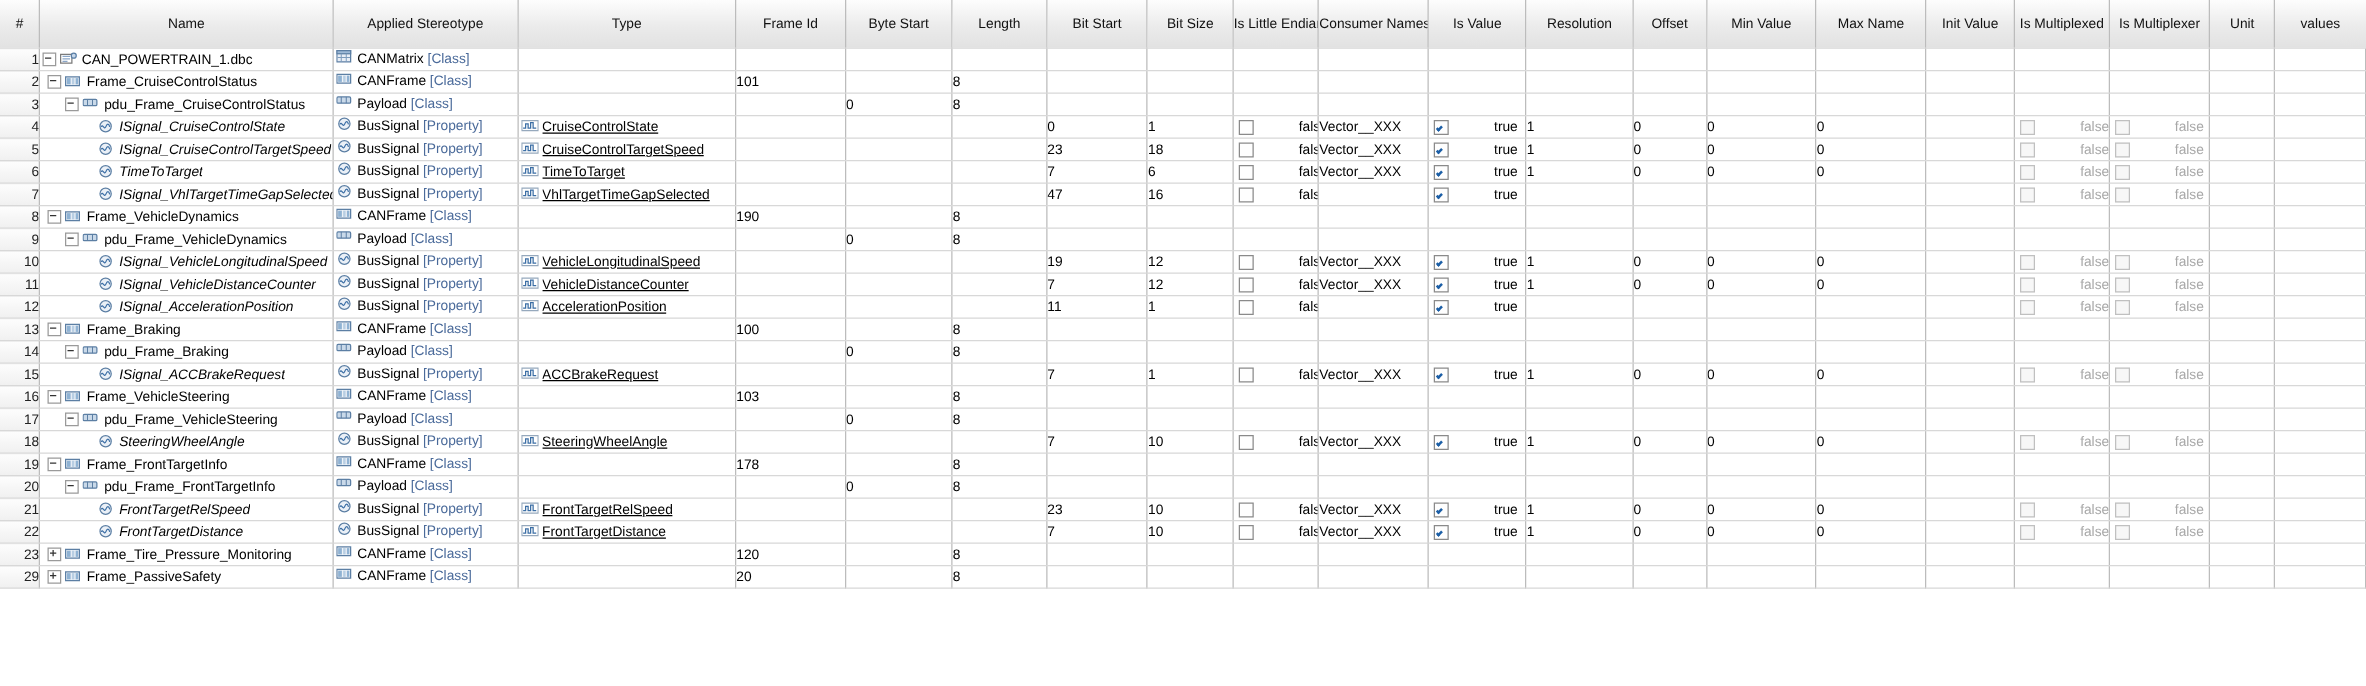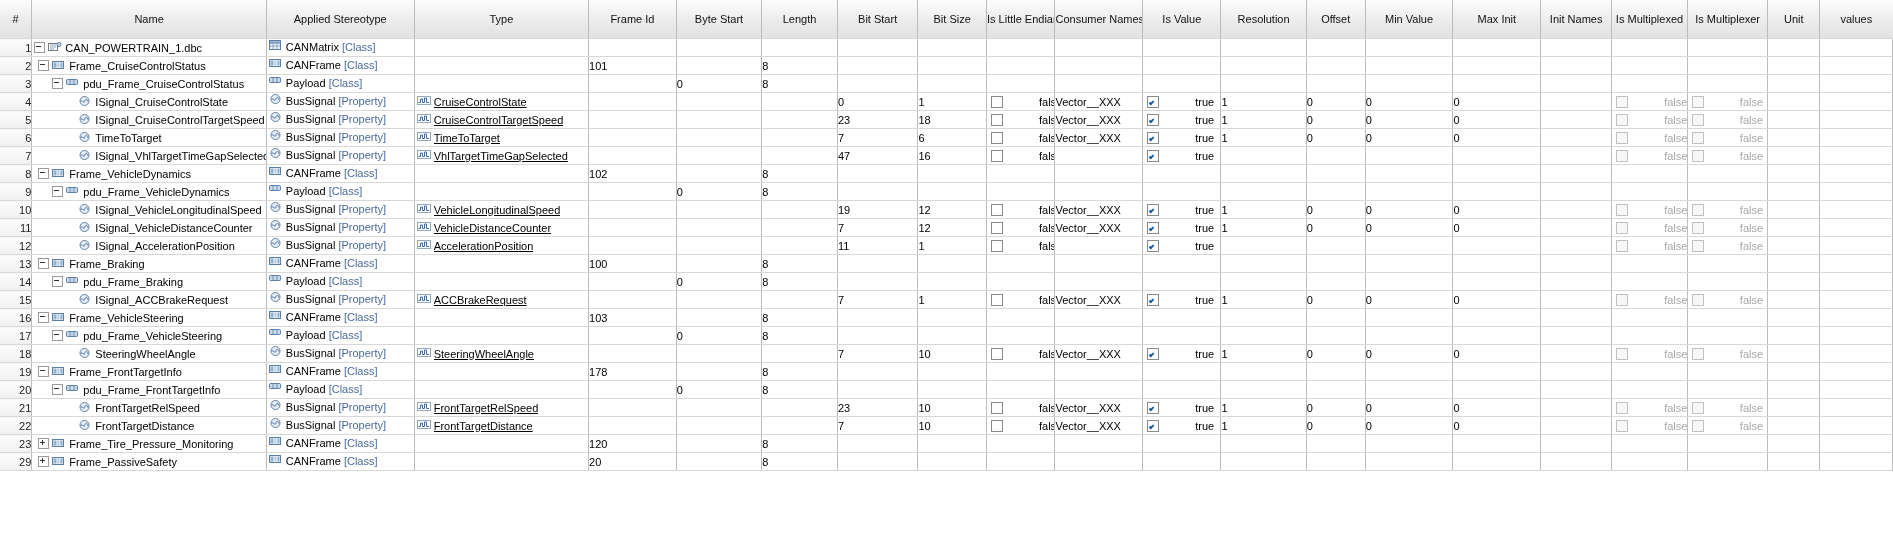--- a/index.html
+++ b/index.html
@@ -87,21 +87,21 @@
   td.values { width: 60px; border-right: none; }
 
   .cellrow {
     display: flex;
     align-items: center;
     height: 17px;
     padding-left: 2px;
   }
   .indent-1 { padding-left: 6px; }
   .indent-2 { padding-left: 20px; }
-  .indent-3 { padding-left: 34px; }
+  .indent-3 { padding-left: 34px; font-style: italic; }
 
   .expander {
     width: 9px;
     height: 9px;
     border: 1px solid #9a9a9a;
     background: #ffffff;
     position: relative;
     margin-right: 3px;
     flex: 0 0 auto;
   }
@@ -205,22 +205,22 @@
         <th style="width:70px">Byte Start</th>
         <th style="width:62px">Length</th>
         <th style="width:66px">Bit Start</th>
         <th style="width:56px">Bit Size</th>
         <th style="width:56px">Is Little Endian</th>
         <th style="width:72px">Consumer Names</th>
         <th style="width:64px">Is Value</th>
         <th style="width:70px">Resolution</th>
         <th style="width:48px">Offset</th>
         <th style="width:72px">Min Value</th>
-        <th style="width:72px">Max Init</th>
-        <th style="width:58px">Init Names</th>
+        <th style="width:72px">Max Name</th>
+        <th style="width:58px">Init Value</th>
         <th style="width:62px">Is Multiplexed</th>
         <th style="width:66px">Is Multiplexer</th>
         <th style="width:42px">Unit</th>
         <th style="width:60px;border-right:none">values</th>
       </tr>
     </thead>
     <tbody id="tbody">
         <tr>
           <td class="rownum">1</td>
           <td class="name">
@@ -678,21 +678,21 @@
                   <rect x="0.5" y="2.5" width="11" height="7" fill="#eef2f7" stroke="#5c7fa4"></rect>
                   <rect x="1.5" y="3.5" width="3" height="5" fill="#8fb2d3"></rect>
                   <rect x="5.5" y="3.5" width="2" height="5" fill="#b8cee3"></rect>
                   <rect x="8.5" y="3.5" width="2" height="5" fill="#8fb2d3"></rect>
                 </svg>
               </span>
               <span class="lbl">CANFrame <span class="meta">[Class]</span></span>
             </div>
           </td>
           <td class="type"></td>
-          <td class="frameid">102</td>
+          <td class="frameid">190</td>
           <td class="bytestart"></td>
           <td class="length">8</td>
           <td class="bitstart"></td>
           <td class="bitsize"></td>
           <td class="islittle"></td>
           <td class="consumer"></td>
           <td class="issigned"></td>
           <td class="resolution"></td>
           <td class="offset"></td>
           <td class="minvalue"></td>

